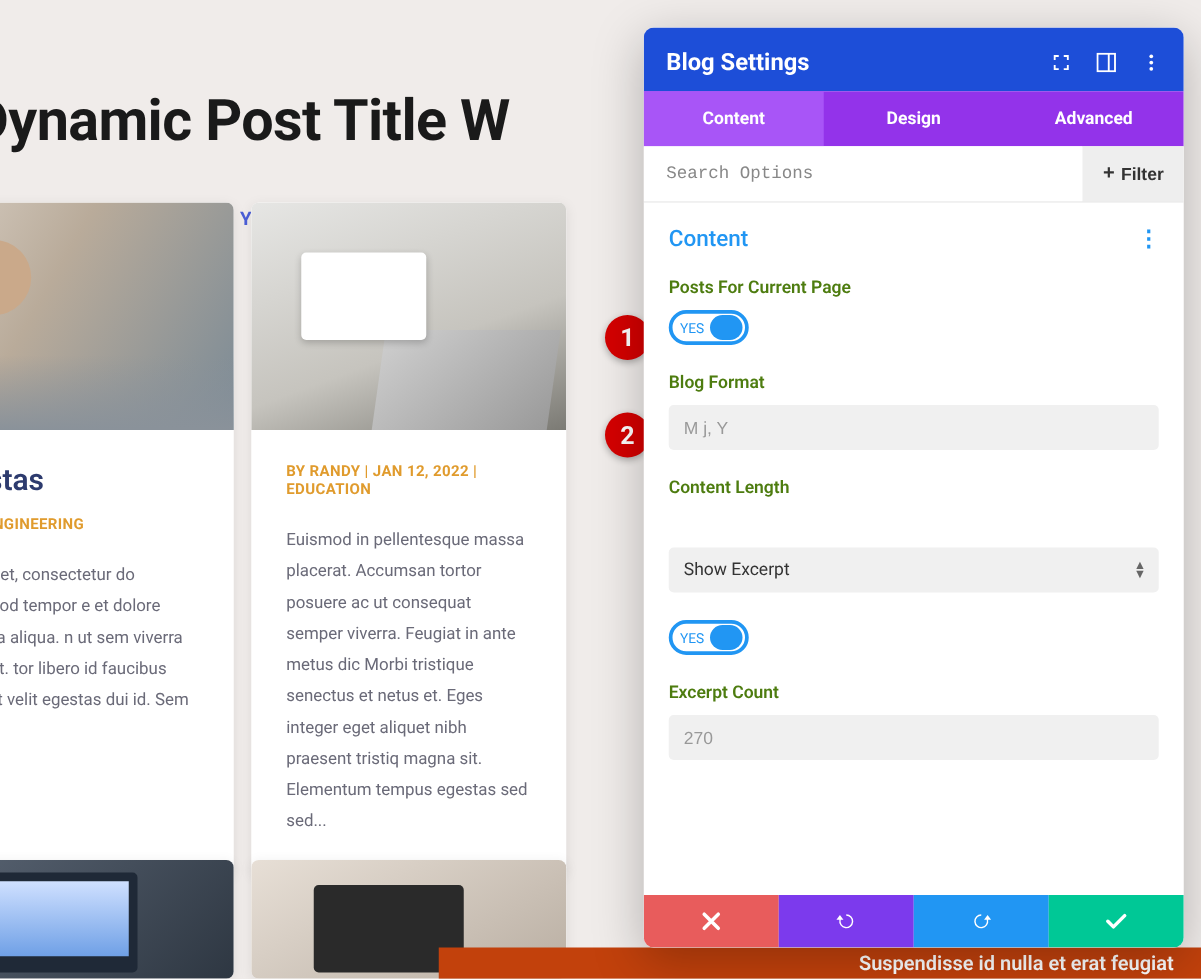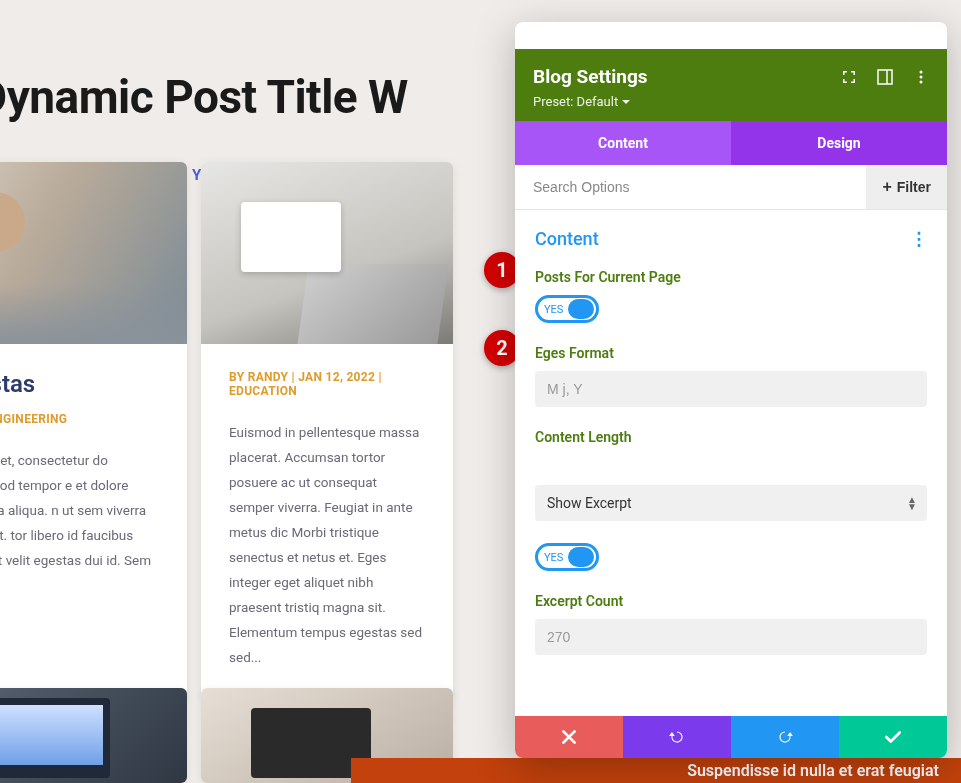--- a/index.html
+++ b/index.html
@@ -126,24 +126,23 @@
     width: 432px;
     height: 736px;
     background: #fff;
     border-radius: 8px;
     box-shadow: 0 10px 40px rgba(0,0,0,0.25);
     display: flex;
     flex-direction: column;
     overflow: hidden;
   }
   .panel-header {
-    background: #4d7c0f;
+    background: #1d4ed8;
     color: #fff;
     padding: 16px 18px 12px 18px;
-    margin-top: 27px;
   }
   .panel-header-row { display:flex; align-items:center; justify-content:space-between;}
   .panel-title { font-size: 19px; font-weight: 700; }
   .panel-header-icons { display:flex; gap:20px; align-items:center;}
   .hdr-icon { width:16px; height:16px; cursor:pointer; fill:#fff; }
   .preset-row { margin-top: 6px; font-size:13px; opacity:0.9; display:flex; align-items:center; gap:4px; cursor:pointer;}
   .preset-row svg { width:8px; height:8px; fill:#fff;}
 
   .tabs {
     background: #9333ea;
@@ -165,20 +164,21 @@
     border-bottom:1px solid #e5e5e5;
     align-items:stretch;
   }
   .search-input {
     flex:1;
     border:none;
     padding: 14px 18px;
     font-size:14px;
     color:#555;
     outline:none;
+    font-family:Liberation Mono, monospace;
   }
   .search-input::placeholder { color:#888; }
   .filter-btn {
     background:#eeeeee;
     border:none;
     padding: 0 16px;
     font-size:14px;
     color:#333;
     display:flex;
     align-items:center;
@@ -287,31 +287,26 @@
             <rect x="1" y="1" width="14" height="14" fill="none" stroke="#fff" stroke-width="1.5"></rect>
             <line x1="10" y1="1" x2="10" y2="15" stroke="#fff" stroke-width="1.5"></line>
           </svg>
         <svg class="hdr-icon" viewBox="0 0 16 16">
             <circle cx="8" cy="3" r="1.5"></circle>
             <circle cx="8" cy="8" r="1.5"></circle>
             <circle cx="8" cy="13" r="1.5"></circle>
           </svg>
       </div>
     </div>
-    <div class="preset-row">
-      <span>Preset: Default</span>
-      <svg viewBox="0 0 8 8">
-          <path d="M0 2l4 4 4-4z"></path>
-        </svg>
-    </div>
   </div>
 
   <div class="tabs">
     <div class="tab active">Content</div>
     <div class="tab">Design</div>
+    <div class="tab">Advanced</div>
   </div>
 
   <div class="search-row">
     <input class="search-input" placeholder="Search Options" style="">
     <button class="filter-btn">
       <span style="font-size:16px;font-weight:700">+</span>
       <span>Filter</span>
     </button>
   </div>
 
@@ -327,21 +322,21 @@
       </div>
       <div class="toggle">
         <span class="toggle-yes">YES</span>
         <div class="toggle-knob"></div>
       </div>
     </div>
 
 
     <div class="field">
       <div class="field-label-row">
-        <span class="field-label">Eges Format</span>
+        <span class="field-label">Blog Format</span>
       </div>
       <input class="text-input" placeholder="M j, Y" style="">
     </div>
 
     <div class="field">
       <div class="field-label-row">
         <span class="field-label">Content Length</span>
       </div>
       <div class="select-wrap">
         <div class="select">Show Excerpt</div>

